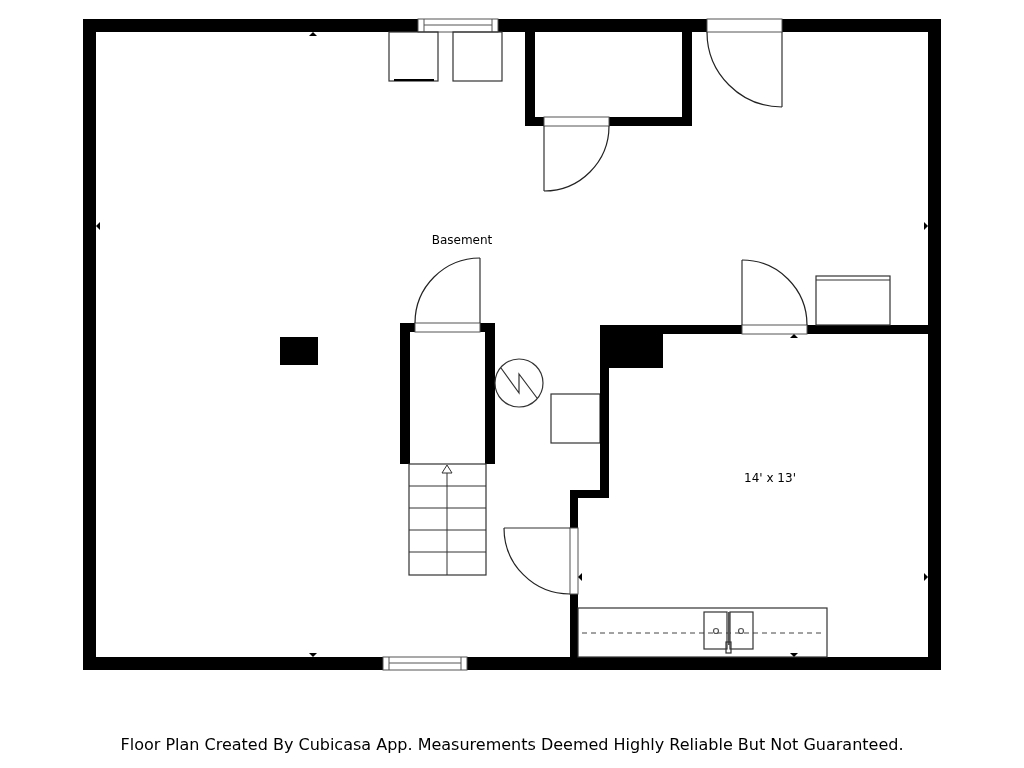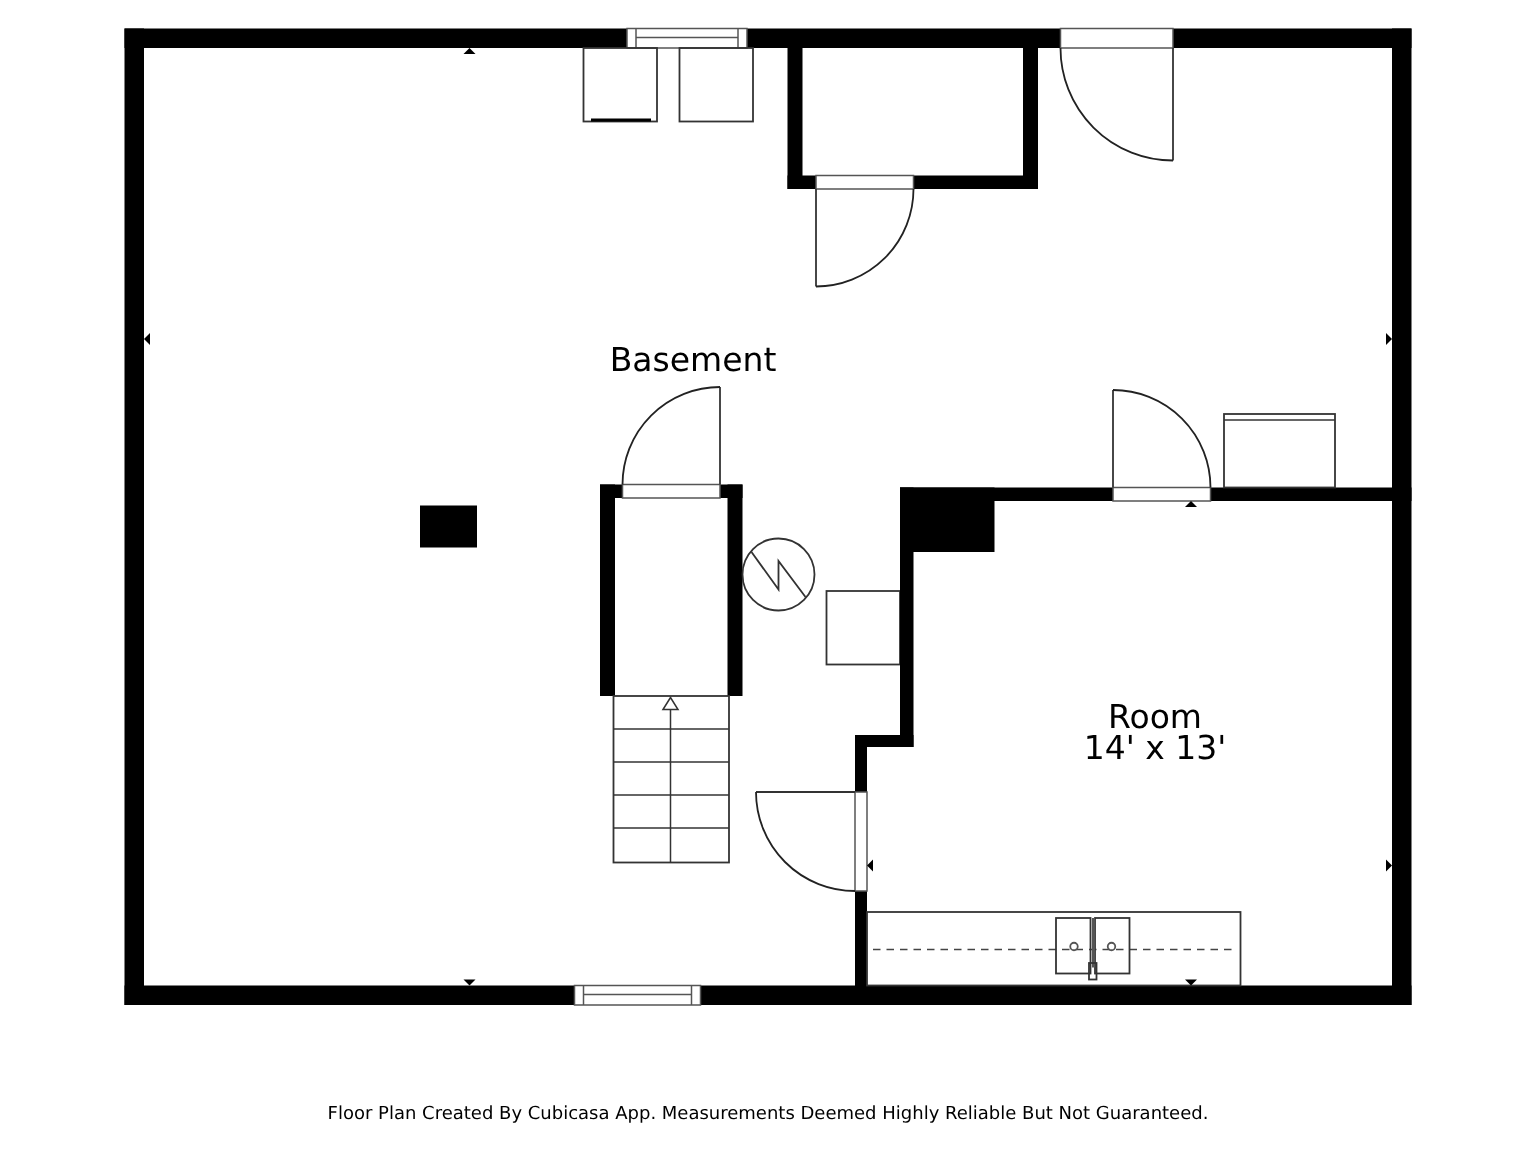--- a/index.html
+++ b/index.html
@@ -1,21 +1,21 @@
 <!DOCTYPE html>
 <html><head>
   <meta charset="utf-8">
   <style>
     html, body { margin: 0; padding: 0; background: #ffffff; }
     body { width: 1024px; height: 768px; position: relative; overflow: hidden; font-family: "DejaVu Sans", sans-serif; }
     #plan { position: absolute; left: 0; top: 0; width: 1024px; height: 768px; }
-    .room-label { position: absolute; text-align: center; color: #000; font-family: "DejaVu Sans", sans-serif; font-size: 22px; line-height: 21px; }
+    .room-label { position: absolute; text-align: center; color: #000; font-family: "DejaVu Sans", sans-serif; font-size: 12px; line-height: 21px; }
     #basement-label { left: 362px; top: 230px; width: 200px; }
     #room-label { left: 670px; top: 468px; width: 200px; }
-    #footer { position: absolute; left: 0; top: 735px; width: 1024px; text-align: center; font-family: "DejaVu Sans", sans-serif; font-size: 12px; color: #000; }
+    #footer { position: absolute; left: 0; top: 735px; width: 1024px; text-align: center; font-family: "DejaVu Sans", sans-serif; font-size: 16px; color: #000; }
     .wall { fill: #000; }
     .thin { fill: none; stroke: #333; stroke-width: 1.2; }
     .win { fill: #fff; stroke: #555; stroke-width: 1; }
     .door-leaf { fill: #fff; stroke: #333; stroke-width: 1.2; }
     .arc { fill: none; stroke: #222; stroke-width: 1.2; }
     .dash { fill: none; stroke: #444; stroke-width: 1; stroke-dasharray: 5 4; }
   </style>
 </head>
 <body>
 
@@ -137,17 +137,16 @@
     <path d="M582 573 L578 577 L582 581 Z"></path>
     <path d="M924 573 L928 577 L924 581 Z"></path>
   </g>
 </svg>
 
 <div class="room-label" id="basement-label">
   <div>Basement</div>
 </div>
 
 <div class="room-label" id="room-label">
-  <div>Room</div>
   <div>14' x 13'</div>
 </div>
 
 <div id="footer">Floor Plan Created By Cubicasa App. Measurements Deemed Highly Reliable But Not Guaranteed.</div>
 
 </body></html>

